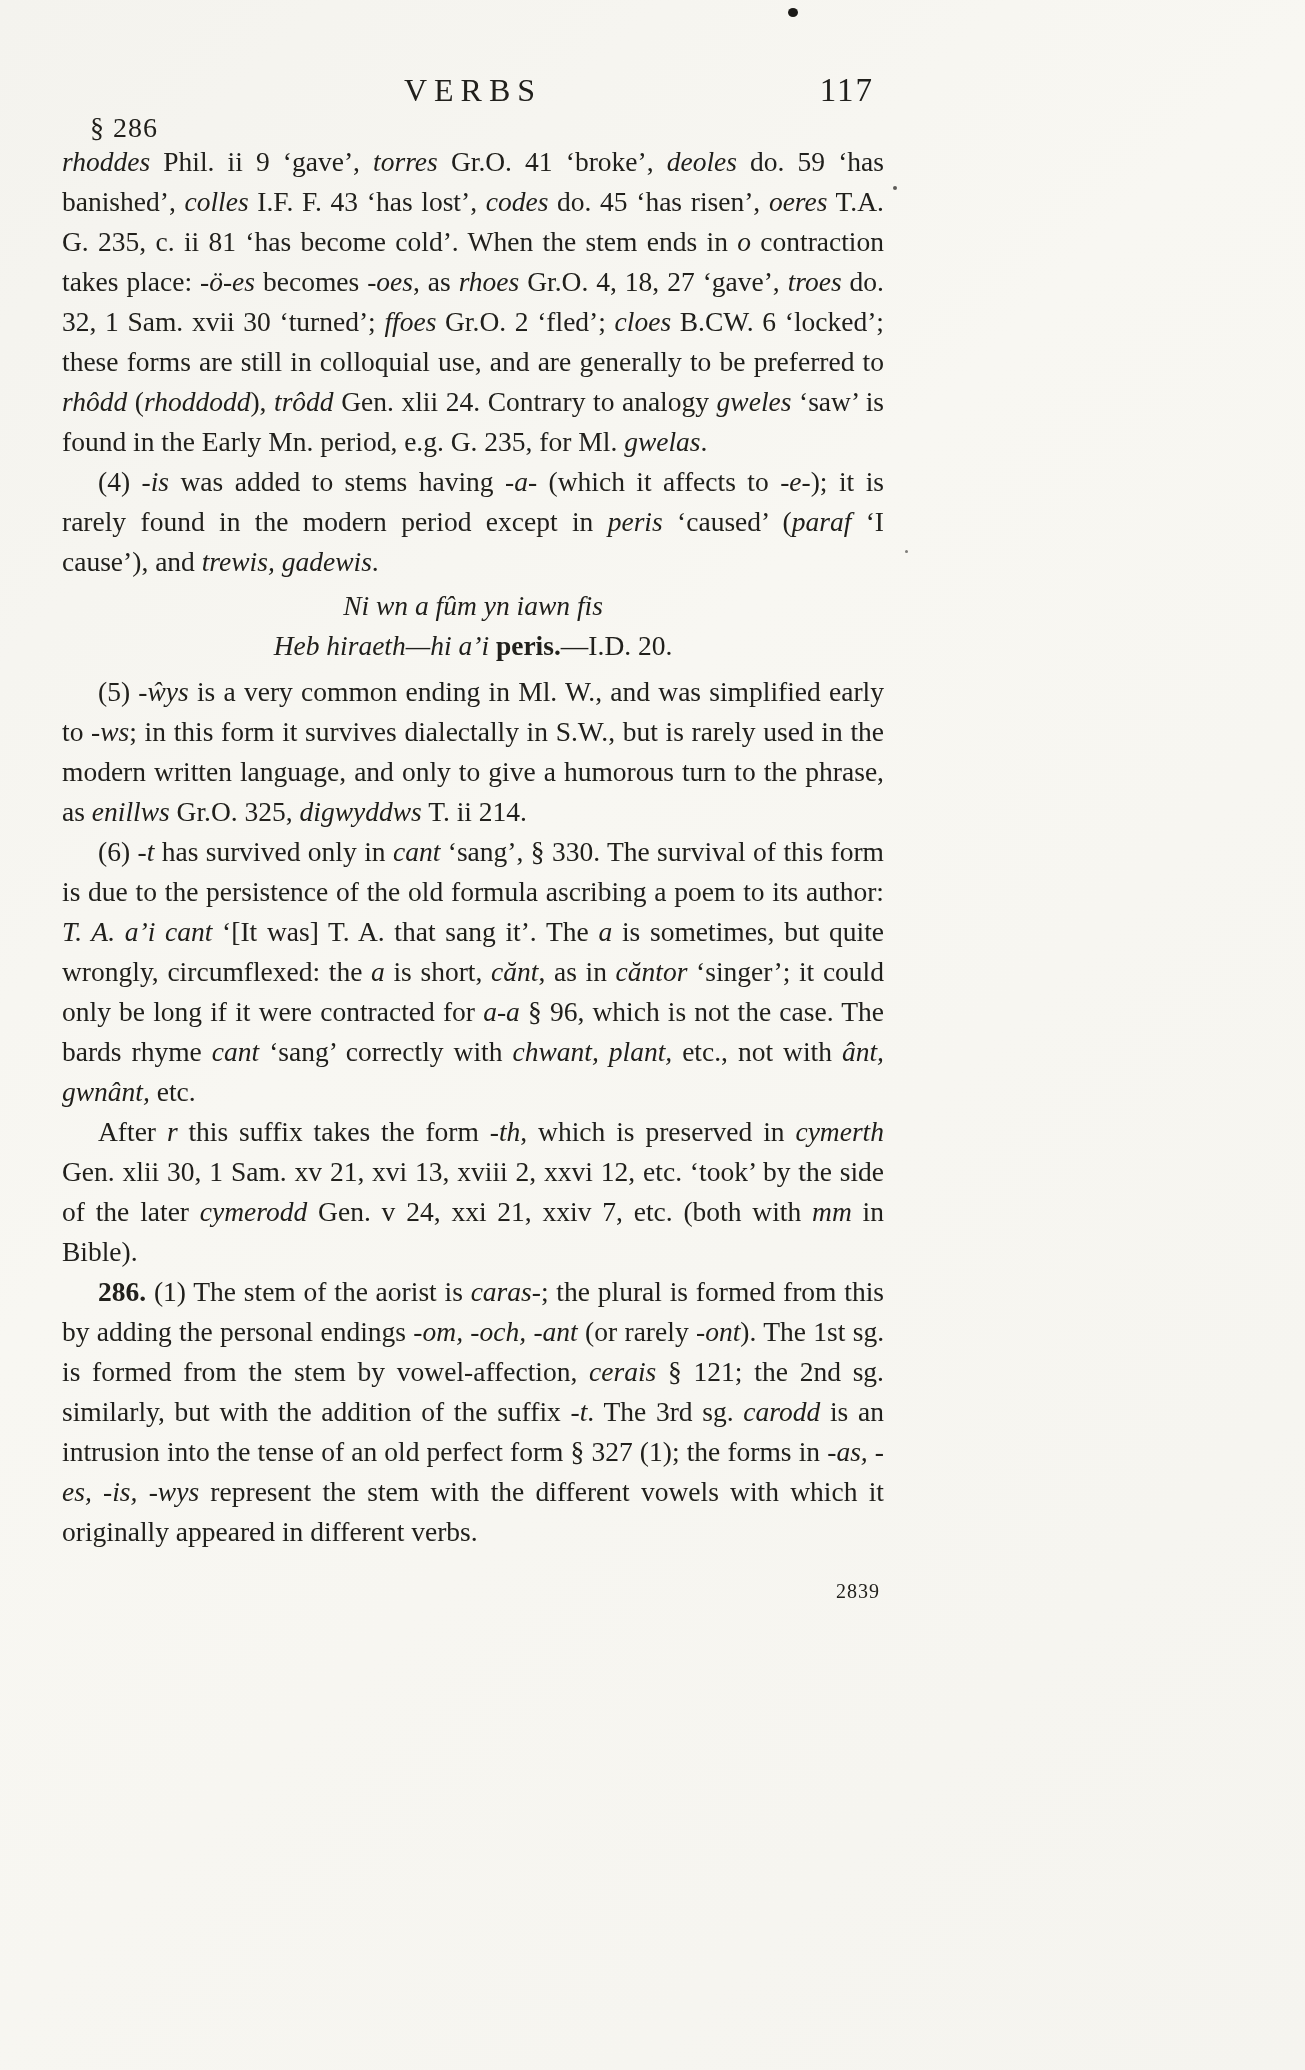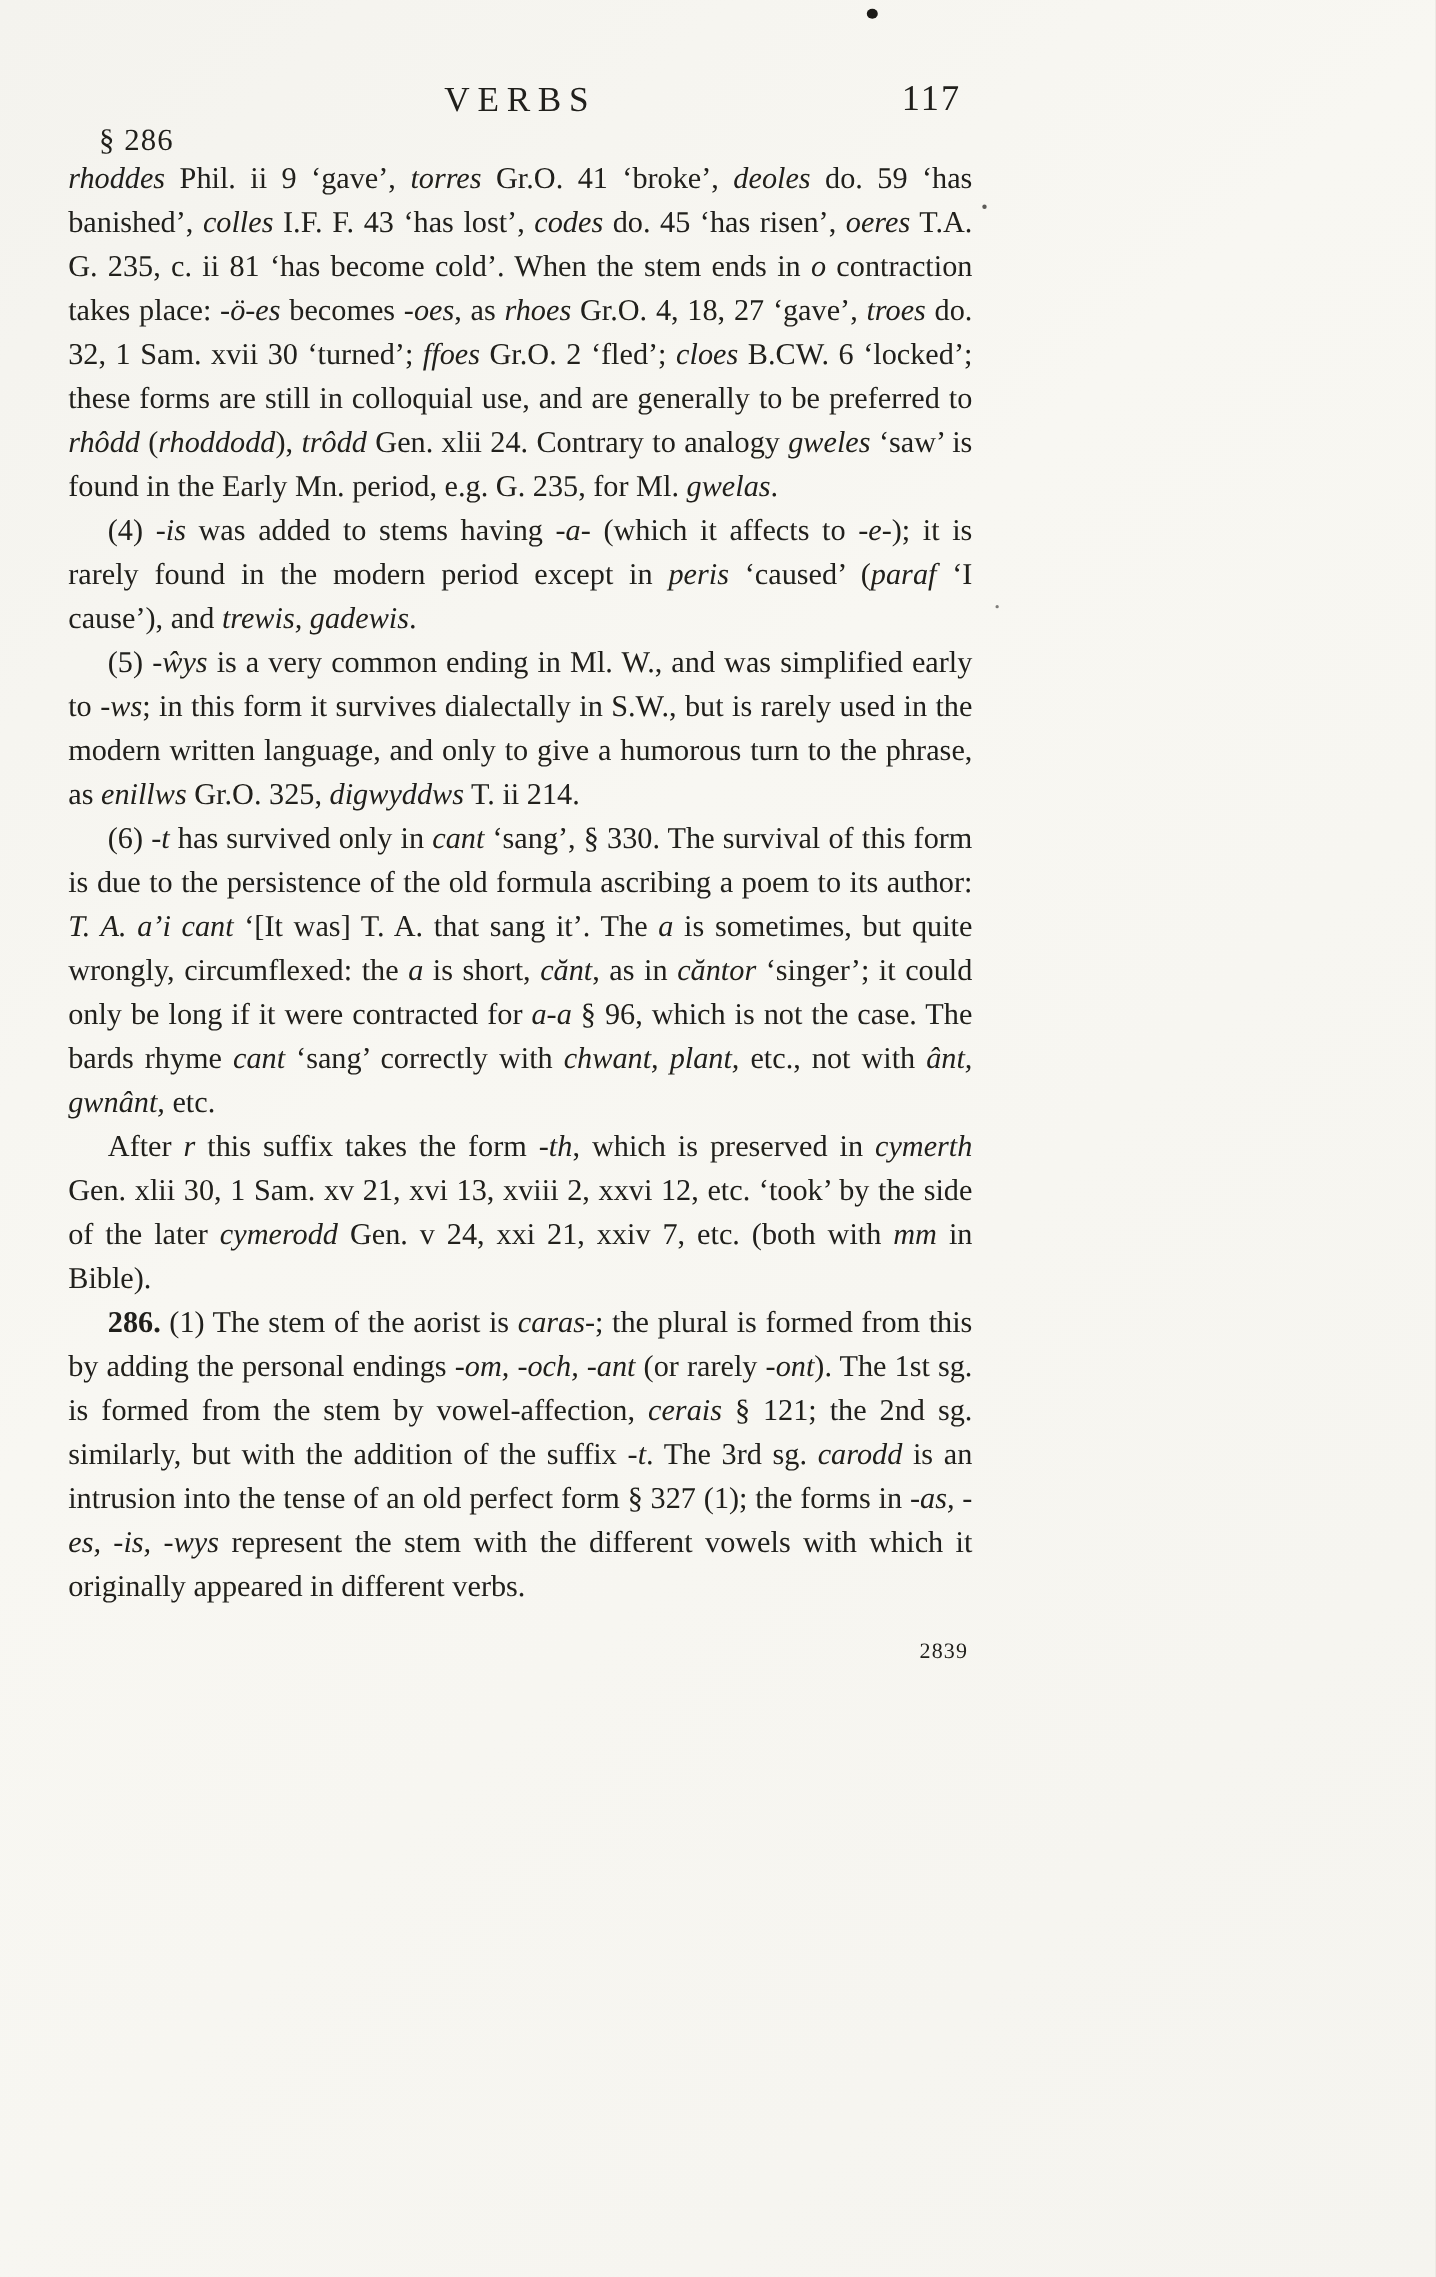--- a/index.html
+++ b/index.html
@@ -80,20 +80,24 @@
 
     <div class="page-header">
       <span class="section-mark">§ 286</span>
       <span class="page-title">VERBS</span>
       <span class="page-number">117</span>
     </div>
 
     <div>
         <p class="para"><span class="it">rhoddes</span><span> Phil. ii 9 ‘gave’, </span><span class="it">torres</span><span> Gr.O. 41 ‘broke’, </span><span class="it">deoles</span><span> do. 59 ‘has banished’, </span><span class="it">colles</span><span> I.F. F. 43 ‘has lost’, </span><span class="it">codes</span><span> do. 45 ‘has risen’, </span><span class="it">oeres</span><span> T.A. G. 235, c. ii 81 ‘has become cold’. When the stem ends in </span><span class="it">o</span><span> contraction takes place: </span><span class="it">-ö-es</span><span> becomes </span><span class="it">-oes</span><span>, as </span><span class="it">rhoes</span><span> Gr.O. 4, 18, 27 ‘gave’, </span><span class="it">troes</span><span> do. 32, 1 Sam. xvii 30 ‘turned’; </span><span class="it">ffoes</span><span> Gr.O. 2 ‘fled’; </span><span class="it">cloes</span><span> B.CW. 6 ‘locked’; these forms are still in colloquial use, and are generally to be preferred to </span><span class="it">rhôdd</span><span> (</span><span class="it">rhoddodd</span><span>), </span><span class="it">trôdd</span><span> Gen. xlii 24. Contrary to analogy </span><span class="it">gweles</span><span> ‘saw’ is found in the Early Mn. period, e.g. G. 235, for Ml. </span><span class="it">gwelas</span><span>.</span></p>
         <p class="para indent"><span>(4) </span><span class="it">-is</span><span> was added to stems having </span><span class="it">-a-</span><span> (which it affects to </span><span class="it">-e-</span><span>); it is rarely found in the modern period except in </span><span class="it">peris</span><span> ‘caused’ (</span><span class="it">paraf</span><span> ‘I cause’), and </span><span class="it">trewis,</span><span> </span><span class="it">gadewis</span><span>.</span></p>
+        <div class="verse">
+          <div class="verse-line"><span class="it">Ni wn a fûm yn iawn fis</span></div>
+          <div class="verse-line"><span class="it">Heb hiraeth—hi a’i </span><span class="bd">peris.</span><span>—I.D. 20.</span></div>
+        </div>
         <p class="para indent"><span>(5) </span><span class="it">-ŵys</span><span> is a very common ending in Ml. W., and was simplified early to </span><span class="it">-ws</span><span>; in this form it survives dialectally in S.W., but is rarely used in the modern written language, and only to give a humorous turn to the phrase, as </span><span class="it">enillws</span><span> Gr.O. 325, </span><span class="it">digwyddws</span><span> T. ii 214.</span></p>
         <p class="para indent"><span>(6) </span><span class="it">-t</span><span> has survived only in </span><span class="it">cant</span><span> ‘sang’, § 330. The survival of this form is due to the persistence of the old formula ascribing a poem to its author: </span><span class="it">T. A. a’i cant</span><span> ‘[It was] T. A. that sang it’. The </span><span class="it">a</span><span> is sometimes, but quite wrongly, circumflexed: the </span><span class="it">a</span><span> is short, </span><span class="it">cănt</span><span>, as in </span><span class="it">căntor</span><span> ‘singer’; it could only be long if it were contracted for </span><span class="it">a-a</span><span> § 96, which is not the case. The bards rhyme </span><span class="it">cant</span><span> ‘sang’ correctly with </span><span class="it">chwant,</span><span> </span><span class="it">plant,</span><span> etc., not with </span><span class="it">ânt,</span><span> </span><span class="it">gwnânt,</span><span> etc.</span></p>
         <p class="para indent"><span>After </span><span class="it">r</span><span> this suffix takes the form </span><span class="it">-th</span><span>, which is preserved in </span><span class="it">cymerth</span><span> Gen. xlii 30, 1 Sam. xv 21, xvi 13, xviii 2, xxvi 12, etc. ‘took’ by the side of the later </span><span class="it">cymerodd</span><span> Gen. v 24, xxi 21, xxiv 7, etc. (both with </span><span class="it">mm</span><span> in Bible).</span></p>
         <p class="para indent"><span class="bd">286.</span><span> (1) The stem of the aorist is </span><span class="it">caras-</span><span>; the plural is formed from this by adding the personal endings </span><span class="it">-om,</span><span> </span><span class="it">-och,</span><span> </span><span class="it">-ant</span><span> (or rarely </span><span class="it">-ont</span><span>). The 1st sg. is formed from the stem by vowel-affection, </span><span class="it">cerais</span><span> § 121; the 2nd sg. similarly, but with the addition of the suffix </span><span class="it">-t</span><span>. The 3rd sg. </span><span class="it">carodd</span><span> is an intrusion into the tense of an old perfect form § 327 (1); the forms in </span><span class="it">-as, -es, -is, -wys</span><span> represent the stem with the different vowels with which it originally appeared in different verbs.</span></p>
       </div>
 
     <div class="print-number">2839</div>
 
   </div>
 </div>

